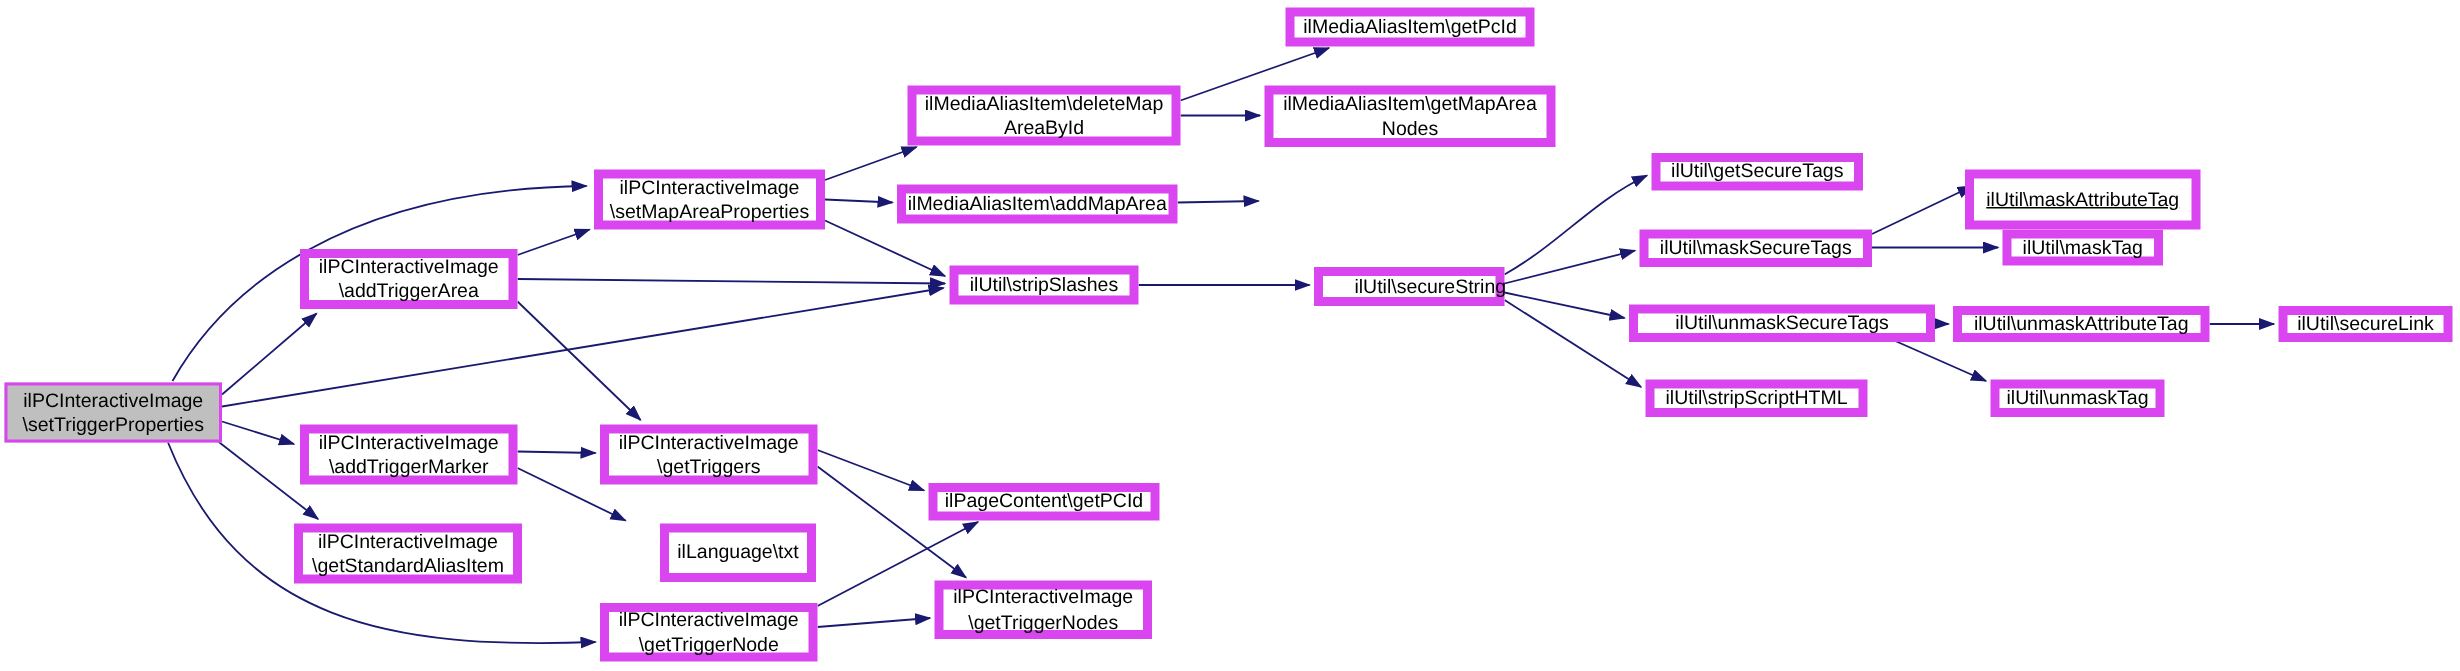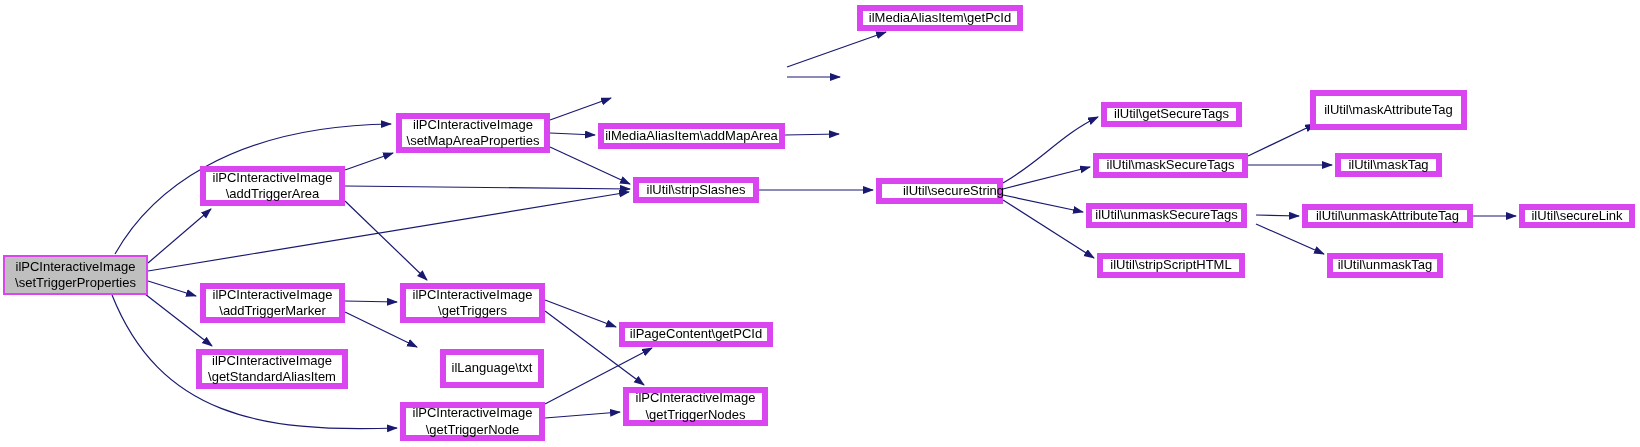--- a/index.html
+++ b/index.html
@@ -79,30 +79,34 @@
 \addTriggerMarker</div>
   <div class="node" style="left:196px; top:349px; width:152px; height:40px;">ilPCInteractiveImage
 \getStandardAliasItem</div>
   <div class="node" style="left:396px; top:113px; width:154px; height:40px;">ilPCInteractiveImage
 \setMapAreaProperties</div>
   <div class="node" style="left:400px; top:283px; width:145px; height:40px;">ilPCInteractiveImage
 \getTriggers</div>
   <div class="node" style="left:440px; top:349px; width:104px; height:39px;">ilLanguage\txt</div>
   <div class="node" style="left:400px; top:402px; width:145px; height:39px;">ilPCInteractiveImage
 \getTriggerNode</div>
+  <div class="node" style="left:605px; top:57px;  width:182px; height:40px;">ilMediaAliasItem\deleteMap
+AreaById</div>
   <div class="node" style="left:633px; top:177px; width:126px; height:26px;">ilUtil\stripSlashes</div>
   <div class="node" style="left:598px; top:123px; width:187px; height:26px;">ilMediaAliasItem\addMapArea</div>
   <div class="node" style="left:619px; top:322px; width:154px; height:25px;">ilPageContent\getPCId</div>
   <div class="node" style="left:623px; top:387px; width:145px; height:39px;">ilPCInteractiveImage
 \getTriggerNodes</div>
   <div class="node" style="left:857px; top:5px;   width:166px; height:26px;">ilMediaAliasItem\getPcId</div>
+  <div class="node" style="left:843px; top:57px;  width:194px; height:41px;">ilMediaAliasItem\getMapArea
+Nodes</div>
   <div class="node" style="left:876px; top:178px; width:127px; height:26px;padding-left:28px;">ilUtil\secureString</div>
   <div class="node" style="left:1093px;top:153px; width:155px; height:25px;">ilUtil\maskSecureTags</div>
   <div class="node" style="left:1101px;top:102px; width:141px; height:25px;">ilUtil\getSecureTags</div>
-  <div class="node" style="left:1086px;top:203px; width:161px; height:25px;">ilUtil\unmaskSecureTags</div>
+  <div class="node" style="left:1086px;top:203px; width:204px; height:25px;">ilUtil\unmaskSecureTags</div>
   <div class="node" style="left:1097px;top:253px; width:148px; height:25px;">ilUtil\stripScriptHTML</div>
-  <div class="node" style="left:1310px;top:90px; width:157px; height:40px;">ilUtil\maskAttributeTag</div>
+  <div class="node" style="left:1310px;top:113px; width:157px; height:40px;text-decoration:underline;">ilUtil\maskAttributeTag</div>
   <div class="node" style="left:1335px;top:153px; width:107px; height:24px;">ilUtil\maskTag</div>
   <div class="node" style="left:1302px;top:204px; width:171px; height:24px;">ilUtil\unmaskAttributeTag</div>
   <div class="node" style="left:1519px;top:204px; width:116px; height:24px;">ilUtil\secureLink</div>
   <div class="node" style="left:1327px;top:253px; width:116px; height:25px;">ilUtil\unmaskTag</div>
 
 </div>
 
 </body></html>

